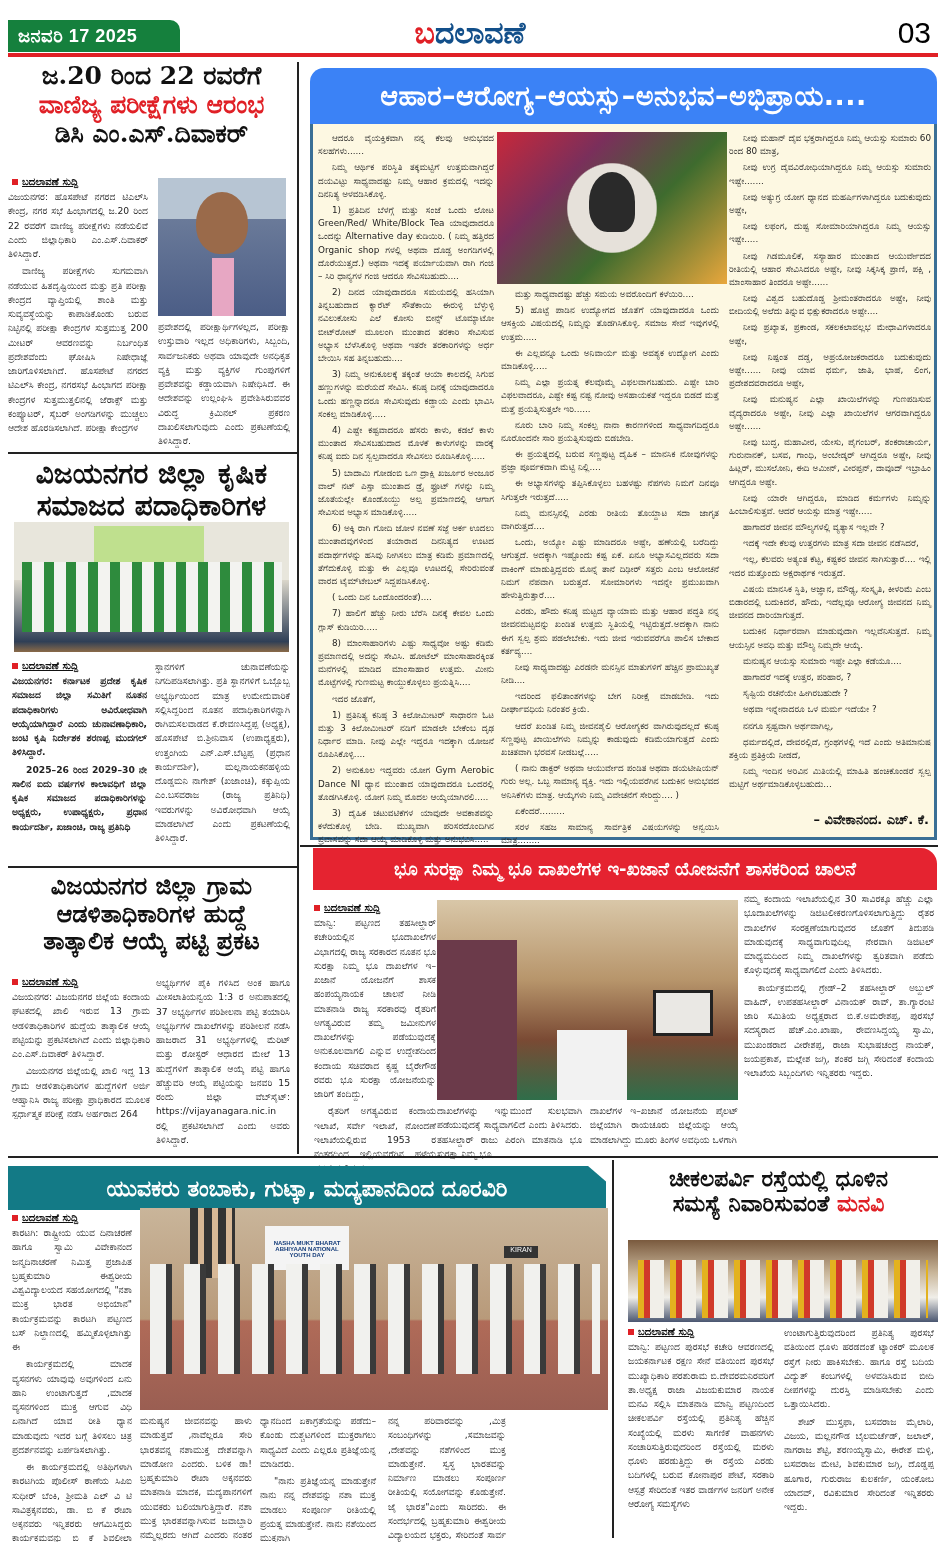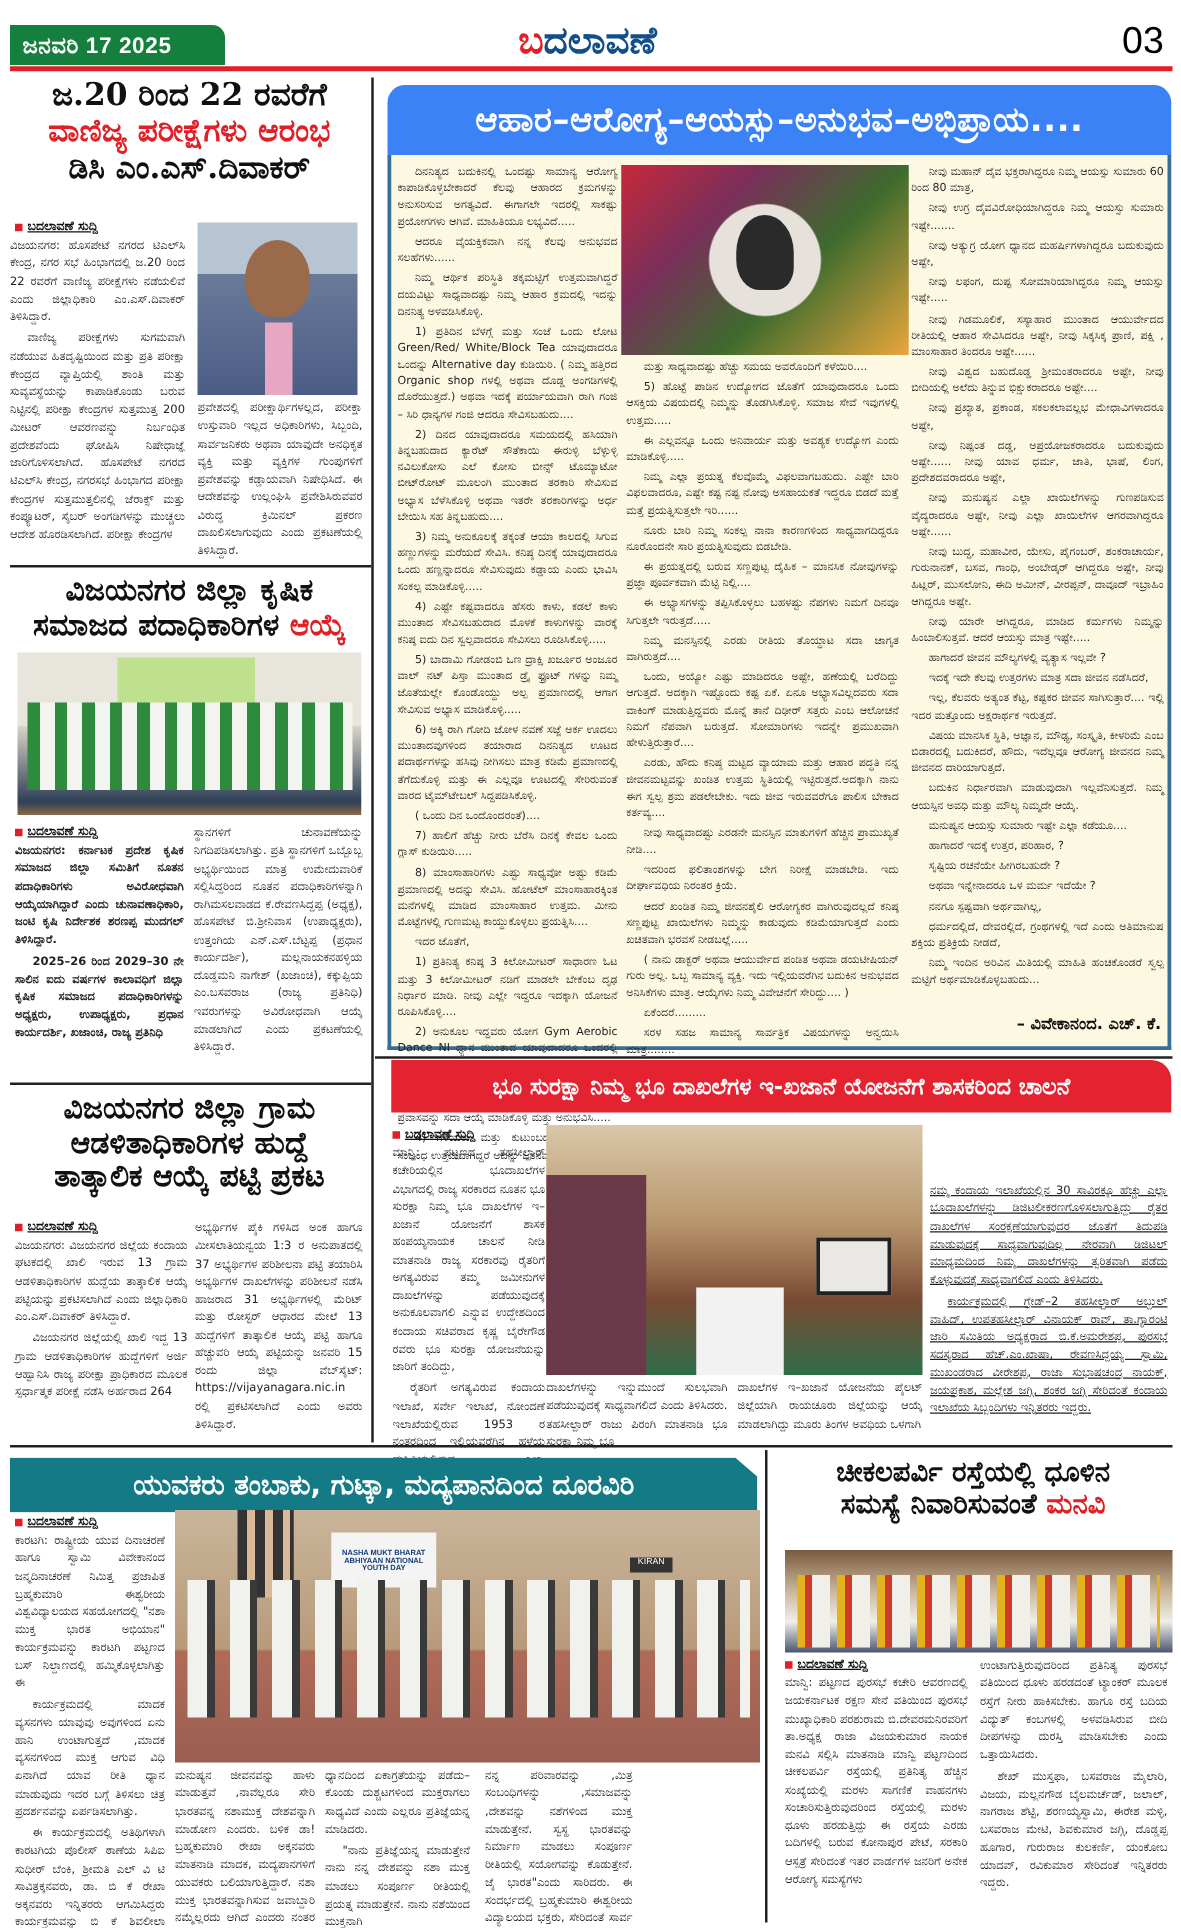--- a/index.html
+++ b/index.html
@@ -86,21 +86,21 @@
   <div class="abs photo" style="left:158px; top:178px; width:128px; height:138px; background:linear-gradient(180deg,#b7c5d3 0%,#b7c5d3 30%,#6a7a99 30%,#4b5d86 100%);">
     <div style="position:absolute; left:38px; top:14px; width:52px; height:62px; border-radius:50% 50% 45% 45%; background:#9a6a4a;"></div>
     <div style="position:absolute; left:54px; top:80px; width:22px; height:58px; background:#e7a7c3;"></div>
   </div>
   <div class="abs body-text" style="left:158px; top:320px; width:132px;">
     <p class="noindent">ಪ್ರವೇಶದಲ್ಲಿ ಪರೀಕ್ಷಾರ್ಥಿಗಳಲ್ಲದ, ಪರೀಕ್ಷಾ ಉಸ್ತುವಾರಿ ಇಲ್ಲದ ಅಧಿಕಾರಿಗಳು, ಸಿಬ್ಬಂದಿ, ಸಾರ್ವಜನಿಕರು ಅಥವಾ ಯಾವುದೇ ಅನಧಿಕೃತ ವ್ಯಕ್ತಿ ಮತ್ತು ವ್ಯಕ್ತಿಗಳ ಗುಂಪುಗಳಿಗೆ ಪ್ರವೇಶವನ್ನು ಕಡ್ಡಾಯವಾಗಿ ನಿಷೇಧಿಸಿದೆ. ಈ ಆದೇಶವನ್ನು ಉಲ್ಲಂಘಿಸಿ ಪ್ರವೇಶಿಸಿರುವವರ ವಿರುದ್ಧ ಕ್ರಿಮಿನಲ್ ಪ್ರಕರಣ ದಾಖಲಿಸಲಾಗುವುದು ಎಂದು ಪ್ರಕಟಣೆಯಲ್ಲಿ ತಿಳಿಸಿದ್ದಾರೆ.</p>
   </div>
 </section>
 
 <section>
-  <div class="abs headline" style="left:10px; top:458px; width:283px; font-size:24px;">
+  <div class="abs headline" style="left:10px; top:458px; width:283px; font-size:28px;">
     <div>ವಿಜಯನಗರ ಜಿಲ್ಲಾ ಕೃಷಿಕ</div>
     <div><span>ಸಮಾಜದ ಪದಾಧಿಕಾರಿಗಳ </span><span class="red">ಆಯ್ಕೆ</span></div>
   </div>
   <div class="abs photo" style="left:14px; top:522px; width:275px; height:130px; background:linear-gradient(180deg,#e8e6dc 0%,#e8e6dc 45%,#d9d5c9 45%,#2f3f56 92%,#8a6a48 100%);">
     <div style="position:absolute; left:80px; top:4px; width:110px; height:42px; background:#bfe08e;"></div>
     <div style="position:absolute; left:8px; top:40px; width:260px; height:70px; background:repeating-linear-gradient(90deg,#2e8b3d 0 10px,#f3f3f0 10px 22px);"></div>
   </div>
   <div class="abs byline" style="left:12px; top:660px;">
       <span class="sq"></span>
       <span class="txt">ಬದಲಾವಣೆ ಸುದ್ದಿ</span>
@@ -133,21 +133,20 @@
   </div>
 </section>
 
 <section>
   <div class="abs health-header">ಆಹಾರ–ಆರೋಗ್ಯ–ಆಯಸ್ಸು–ಅನುಭವ–ಅಭಿಪ್ರಾಯ....</div>
   <div class="abs health-box"></div>
   <div class="abs photo" style="left:497px; top:132px; width:230px; height:152px; background:radial-gradient(circle at 50% 50%,#e6e1da 0 32%,transparent 33%),linear-gradient(135deg,#c8283a 0%,#7a2f5b 30%,#3e6b2e 60%,#e9a73c 100%);">
     <div style="position:absolute; left:92px; top:40px; width:46px; height:60px; background:#2a2a2a; border-radius:50% 50% 30% 40%;"></div>
   </div>
   <div class="abs body-text" style="left:318px; top:132px; width:176px; font-size:8.8px; line-height:1.5;" id="health-col1">
-      <p>ದಿನನಿತ್ಯದ ಬದುಕಿನಲ್ಲಿ ಒಂದಷ್ಟು ಸಾಮಾನ್ಯ ಆರೋಗ್ಯ ಕಾಪಾಡಿಕೊಳ್ಳಬೇಕಾದರೆ ಕೆಲವು ಆಹಾರದ ಕ್ರಮಗಳನ್ನು ಅನುಸರಿಸುವ ಅಗತ್ಯವಿದೆ. ಈಗಾಗಲೇ ಇದರಲ್ಲಿ ಸಾಕಷ್ಟು ಪ್ರಯೋಗಗಳು ಆಗಿವೆ. ಮಾಹಿತಿಯೂ ಲಭ್ಯವಿದೆ.....</p>
       <p>ಆದರೂ ವೈಯಕ್ತಿಕವಾಗಿ ನನ್ನ ಕೆಲವು ಅನುಭವದ ಸಲಹೆಗಳು......</p>
       <p>ನಿಮ್ಮ ಆರ್ಥಿಕ ಪರಿಸ್ಥಿತಿ ತಕ್ಕಮಟ್ಟಿಗೆ ಉತ್ತಮವಾಗಿದ್ದರೆ ದಯವಿಟ್ಟು ಸಾಧ್ಯವಾದಷ್ಟು ನಿಮ್ಮ ಆಹಾರ ಕ್ರಮದಲ್ಲಿ ಇದನ್ನು ದಿನನಿತ್ಯ ಅಳವಡಿಸಿಕೊಳ್ಳಿ.</p>
       <p>1) ಪ್ರತಿದಿನ ಬೆಳಗ್ಗೆ ಮತ್ತು ಸಂಜೆ ಒಂದು ಲೋಟ Green/Red/ White/Block Tea ಯಾವುದಾದರೂ ಒಂದನ್ನು Alternative day ಕುಡಿಯಿರಿ. ( ನಿಮ್ಮ ಹತ್ತಿರದ Organic shop ಗಳಲ್ಲಿ ಅಥವಾ ದೊಡ್ಡ ಅಂಗಡಿಗಳಲ್ಲಿ ದೊರೆಯುತ್ತದೆ.) ಅಥವಾ ಇದಕ್ಕೆ ಪರ್ಯಾಯವಾಗಿ ರಾಗಿ ಗಂಜಿ – ಸಿರಿ ಧಾನ್ಯಗಳ ಗಂಜಿ ಆದರೂ ಸೇವಿಸಬಹುದು....</p>
       <p>2) ದಿನದ ಯಾವುದಾದರೂ ಸಮಯದಲ್ಲಿ ಹಸಿಯಾಗಿ ತಿನ್ನಬಹುದಾದ ಕ್ಯಾರೆಟ್ ಸೌತೆಕಾಯಿ ಈರುಳ್ಳಿ ಬೆಳ್ಳುಳ್ಳಿ ನವಿಲುಕೋಸು ಎಲೆ ಕೋಸು ಬೀನ್ಸ್ ಟೊಮ್ಯಾಟೋ ಬೀಟ್‌ರೋಟ್ ಮೂಲಂಗಿ ಮುಂತಾದ ತರಕಾರಿ ಸೇವಿಸುವ ಅಭ್ಯಾಸ ಬೆಳೆಸಿಕೊಳ್ಳಿ ಅಥವಾ ಇತರೇ ತರಕಾರಿಗಳನ್ನು ಅರ್ಧ ಬೇಯಿಸಿ ಸಹ ತಿನ್ನಬಹುದು....</p>
       <p>3) ನಿಮ್ಮ ಅನುಕೂಲಕ್ಕೆ ತಕ್ಕಂತೆ ಆಯಾ ಕಾಲದಲ್ಲಿ ಸಿಗುವ ಹಣ್ಣುಗಳನ್ನು ಮರೆಯದೆ ಸೇವಿಸಿ. ಕನಿಷ್ಠ ದಿನಕ್ಕೆ ಯಾವುದಾದರೂ ಒಂದು ಹಣ್ಣನ್ನಾದರೂ ಸೇವಿಸುವುದು ಕಡ್ಡಾಯ ಎಂದು ಭಾವಿಸಿ ಸಂಕಲ್ಪ ಮಾಡಿಕೊಳ್ಳಿ.....</p>
       <p>4) ಎಷ್ಟೇ ಕಷ್ಟವಾದರೂ ಹೆಸರು ಕಾಳು, ಕಡಲೆ ಕಾಳು ಮುಂತಾದ ಸೇವಿಸಬಹುದಾದ ಮೊಳಕೆ ಕಾಳುಗಳನ್ನು ವಾರಕ್ಕೆ ಕನಿಷ್ಠ ಐದು ದಿನ ಸ್ವಲ್ಪವಾದರೂ ಸೇವಿಸಲು ರೂಡಿಸಿಕೊಳ್ಳಿ.....</p>
       <p>5) ಬಾದಾಮಿ ಗೋಡಂಬಿ ಒಣ ದ್ರಾಕ್ಷಿ ಖರ್ಜೂರ ಅಂಜೂರ ವಾಲ್ ನಟ್ ಪಿಸ್ತಾ ಮುಂತಾದ ಡ್ರೈ ಫ್ರೂಟ್ ಗಳನ್ನು ನಿಮ್ಮ ಜೊತೆಯಲ್ಲೇ ಕೊಂಡೊಯ್ದು ಅಲ್ಪ ಪ್ರಮಾಣದಲ್ಲಿ ಆಗಾಗ ಸೇವಿಸುವ ಅಭ್ಯಾಸ ಮಾಡಿಕೊಳ್ಳಿ.....</p>
       <p>6) ಅಕ್ಕಿ ರಾಗಿ ಗೋದಿ ಜೋಳ ನವಣೆ ಸಜ್ಜೆ ಅರ್ಕ ಊದಲು ಮುಂತಾದವುಗಳಿಂದ ತಯಾರಾದ ದಿನನಿತ್ಯದ ಊಟದ ಪದಾರ್ಥಗಳನ್ನು ಹಸಿವು ನೀಗಿಸಲು ಮಾತ್ರ ಕಡಿಮೆ ಪ್ರಮಾಣದಲ್ಲಿ ತೆಗೆದುಕೊಳ್ಳಿ ಮತ್ತು ಈ ಎಲ್ಲವೂ ಊಟದಲ್ಲಿ ಸೇರಿರುವಂತೆ ವಾರದ ಟೈಮ್‌ಟೇಬಲ್ ಸಿದ್ದಪಡಿಸಿಕೊಳ್ಳಿ.</p>
       <p>( ಒಂದು ದಿನ ಒಂದೊಂದರಂತೆ)....</p>
       <p>7) ಹಾಲಿಗೆ ಹೆಚ್ಚು ನೀರು ಬೆರೆಸಿ ದಿನಕ್ಕೆ ಕೇವಲ ಒಂದು ಗ್ಲಾಸ್ ಕುಡಿಯಿರಿ.....</p>
@@ -218,21 +217,21 @@
     <div style="position:absolute; left:0; top:40px; width:80px; height:160px; background:#6b3a4a;"></div>
     <div style="position:absolute; left:216px; top:90px; width:60px; height:46px; background:#eae8e4; border:3px solid #222;"></div>
     <div style="position:absolute; left:120px; top:130px; width:70px; height:70px; background:#f2f2f2;"></div>
   </div>
   <div class="abs body-text" style="left:437px; top:1104px; width:145px;">
     <p class="noindent">ದಾಖಲೆಗಳನ್ನು ಇನ್ನುಮುಂದೆ ಸುಲಭವಾಗಿ ಪಡೆಯುವುದಕ್ಕೆ ಸಾಧ್ಯವಾಗಲಿದೆ ಎಂದು ತಿಳಿಸಿದರು. ತಹಸೀಲ್ದಾರ್ ರಾಜು ಪಿರಂಗಿ ಮಾತನಾಡಿ ಭೂ ಸುರಕ್ಷಾ ನಿಮ್ಮ ಭೂ</p>
   </div>
   <div class="abs body-text" style="left:590px; top:1104px; width:148px;">
     <p class="noindent">ದಾಖಲೆಗಳ ಇ–ಖಜಾನೆ ಯೋಜನೆಯ ಪೈಲಟ್ ಜಿಲ್ಲೆಯಾಗಿ ರಾಯಚೂರು ಜಿಲ್ಲೆಯನ್ನು ಆಯ್ಕೆ ಮಾಡಲಾಗಿದ್ದು ಮೂರು ತಿಂಗಳ ಅವಧಿಯ ಒಳಗಾಗಿ</p>
   </div>
-  <div class="abs body-text" style="left:744px; top:946px; width:190px;text-decoration:underline;">
+  <div class="abs body-text" style="left:744px; top:892px; width:190px;">
     <p class="noindent">ನಮ್ಮ ಕಂದಾಯ ಇಲಾಖೆಯಲ್ಲಿನ 30 ಸಾವಿರಕ್ಕೂ ಹೆಚ್ಚು ಎಲ್ಲಾ ಭೂದಾಖಲೆಗಳನ್ನು ಡಿಜಿಟಲೀಕರಣಗೊಳಿಸಲಾಗುತ್ತಿದ್ದು ರೈತರ ದಾಖಲೆಗಳ ಸಂರಕ್ಷಣೆಯಾಗುವುದರ ಜೊತೆಗೆ ತಿದುಪಡಿ ಮಾಡುವುದಕ್ಕೆ ಸಾಧ್ಯವಾಗುವುದಿಲ್ಲ ನೇರವಾಗಿ ಡಿಜಿಟಲ್ ಮಾಧ್ಯಮದಿಂದ ನಿಮ್ಮ ದಾಖಲೆಗಳನ್ನು ತ್ವರಿತವಾಗಿ ಪಡೆದು ಕೊಳ್ಳುವುದಕ್ಕೆ ಸಾಧ್ಯವಾಗಲಿದೆ ಎಂದು ತಿಳಿಸಿದರು.</p>
     <p>ಕಾರ್ಯಕ್ರಮದಲ್ಲಿ ಗ್ರೇಡ್–2 ತಹಸೀಲ್ದಾರ್ ಅಬ್ದುಲ್ ವಾಹಿದ್, ಉಪತಹಸೀಲ್ದಾರ್ ವಿನಾಯಕ್ ರಾವ್, ತಾ.ಗ್ಯಾರಂಟಿ ಜಾರಿ ಸಮಿತಿಯ ಅಧ್ಯಕ್ಷರಾದ ಬಿ.ಕೆ.ಅಮರೇಶಪ್ಪ, ಪುರಸಭೆ ಸದಸ್ಯರಾದ ಹೆಚ್.ಎಂ.ಖಾಷಾ, ರೇವಣಸಿದ್ದಯ್ಯ ಸ್ವಾಮಿ, ಮುಖಂಡರಾದ ವೀರೇಶಪ್ಪ, ರಾಜಾ ಸುಭಾಷಚಂದ್ರ ನಾಯಕ್, ಜಯಪ್ರಕಾಶ, ಮಲ್ಲೇಶ ಜಗ್ಗಿ, ಶಂಕರ ಜಗ್ಗಿ ಸೇರಿದಂತೆ ಕಂದಾಯ ಇಲಾಖೆಯ ಸಿಬ್ಬಂದಿಗಳು ಇನ್ನಿತರರು ಇದ್ದರು.</p>
   </div>
 </section>
 
 <section>
   <div class="abs teal-banner">ಯುವಕರು ತಂಬಾಕು, ಗುಟ್ಕಾ, ಮದ್ಯಪಾನದಿಂದ ದೂರವಿರಿ</div>
   <div class="abs byline" style="left:12px; top:1212px;">
       <span class="sq"></span>
       <span class="txt">ಬದಲಾವಣೆ ಸುದ್ದಿ</span>

